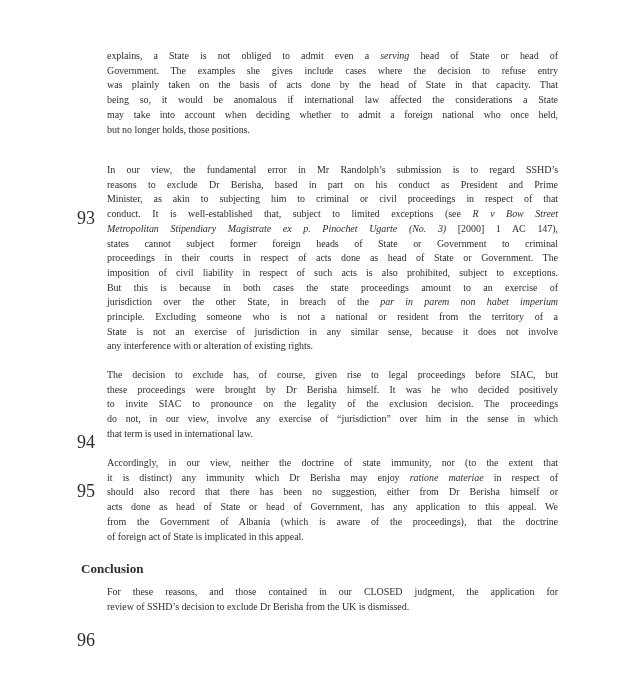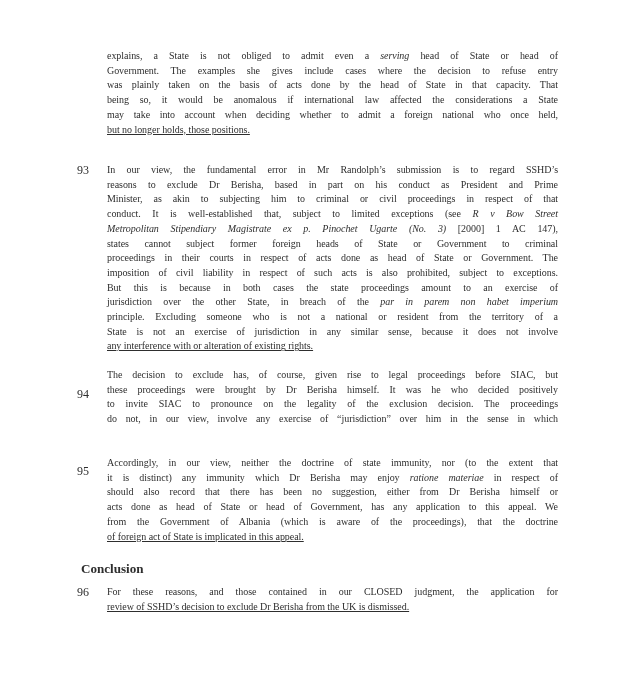--- a/index.html
+++ b/index.html
@@ -29,40 +29,40 @@
       font-size: 10px;
       line-height: 14.7px;
       text-align: justify;
       text-align-last: left;
       margin: 0;
       letter-spacing: -0.05px;
     }
     .num {
       position: absolute;
       left: 77px;
-      font-size: 12px;
+      font-size: 18px;
       line-height: 14.7px;
+      margin-top: 48px;
     }
     .heading {
       position: absolute;
       left: 77px;
       font-size: 13.1px;
       line-height: 14.7px;
       font-weight: bold;
       margin: 4px;
     }
     .line {
       display: block;
       text-align: justify;
       text-align-last: justify;
       white-space: nowrap;
     }
     .line.last {
       text-align-last: left;
-      text-decoration: underline;
     }
     em { font-style: italic; }
   </style>
 </head>
 <body style="color: rgb(46, 46, 46); background: rgb(255, 255, 255);">
 
 <div class="page">
 
   <div class="para" style="top:49px;">
       <span class="line">explains, a State is not obliged to admit even a <em>serving</em> head of State or head of</span>
@@ -89,23 +89,24 @@
       <span class="line">State is not an exercise of jurisdiction in any similar sense, because it does not involve</span>
       <span class="line last">any interference with or alteration of existing rights.</span>
     </div>
 
   <span class="num" style="top:387px;">94</span>
   <div class="para" style="top:368px;">
       <span class="line">The decision to exclude has, of course, given rise to legal proceedings before SIAC, but</span>
       <span class="line">these proceedings were brought by Dr Berisha himself. It was he who decided positively</span>
       <span class="line">to invite SIAC to pronounce on the legality of the exclusion decision. The proceedings</span>
       <span class="line">do not, in our view, involve any exercise of “jurisdiction” over him in the sense in which</span>
+      <span class="line last">that term is used in international law.</span>
     </div>
 
-  <span class="num" style="top:464px;text-align:center;">95</span>
+  <span class="num" style="top:436px;text-align:center;">95</span>
   <div class="para" style="top:456px;">
       <span class="line">Accordingly, in our view, neither the doctrine of state immunity, nor (to the extent that</span>
       <span class="line">it is distinct) any immunity which Dr Berisha may enjoy <em>ratione materiae</em> in respect of</span>
       <span class="line">should also record that there has been no suggestion, either from Dr Berisha himself or</span>
       <span class="line">acts done as head of State or head of Government, has any application to this appeal. We</span>
       <span class="line">from the Government of Albania (which is aware of the proceedings), that the doctrine</span>
       <span class="line last">of foreign act of State is implicated in this appeal.</span>
     </div>
 
   <h3 class="heading" style="top:558px;">Conclusion</h3>

